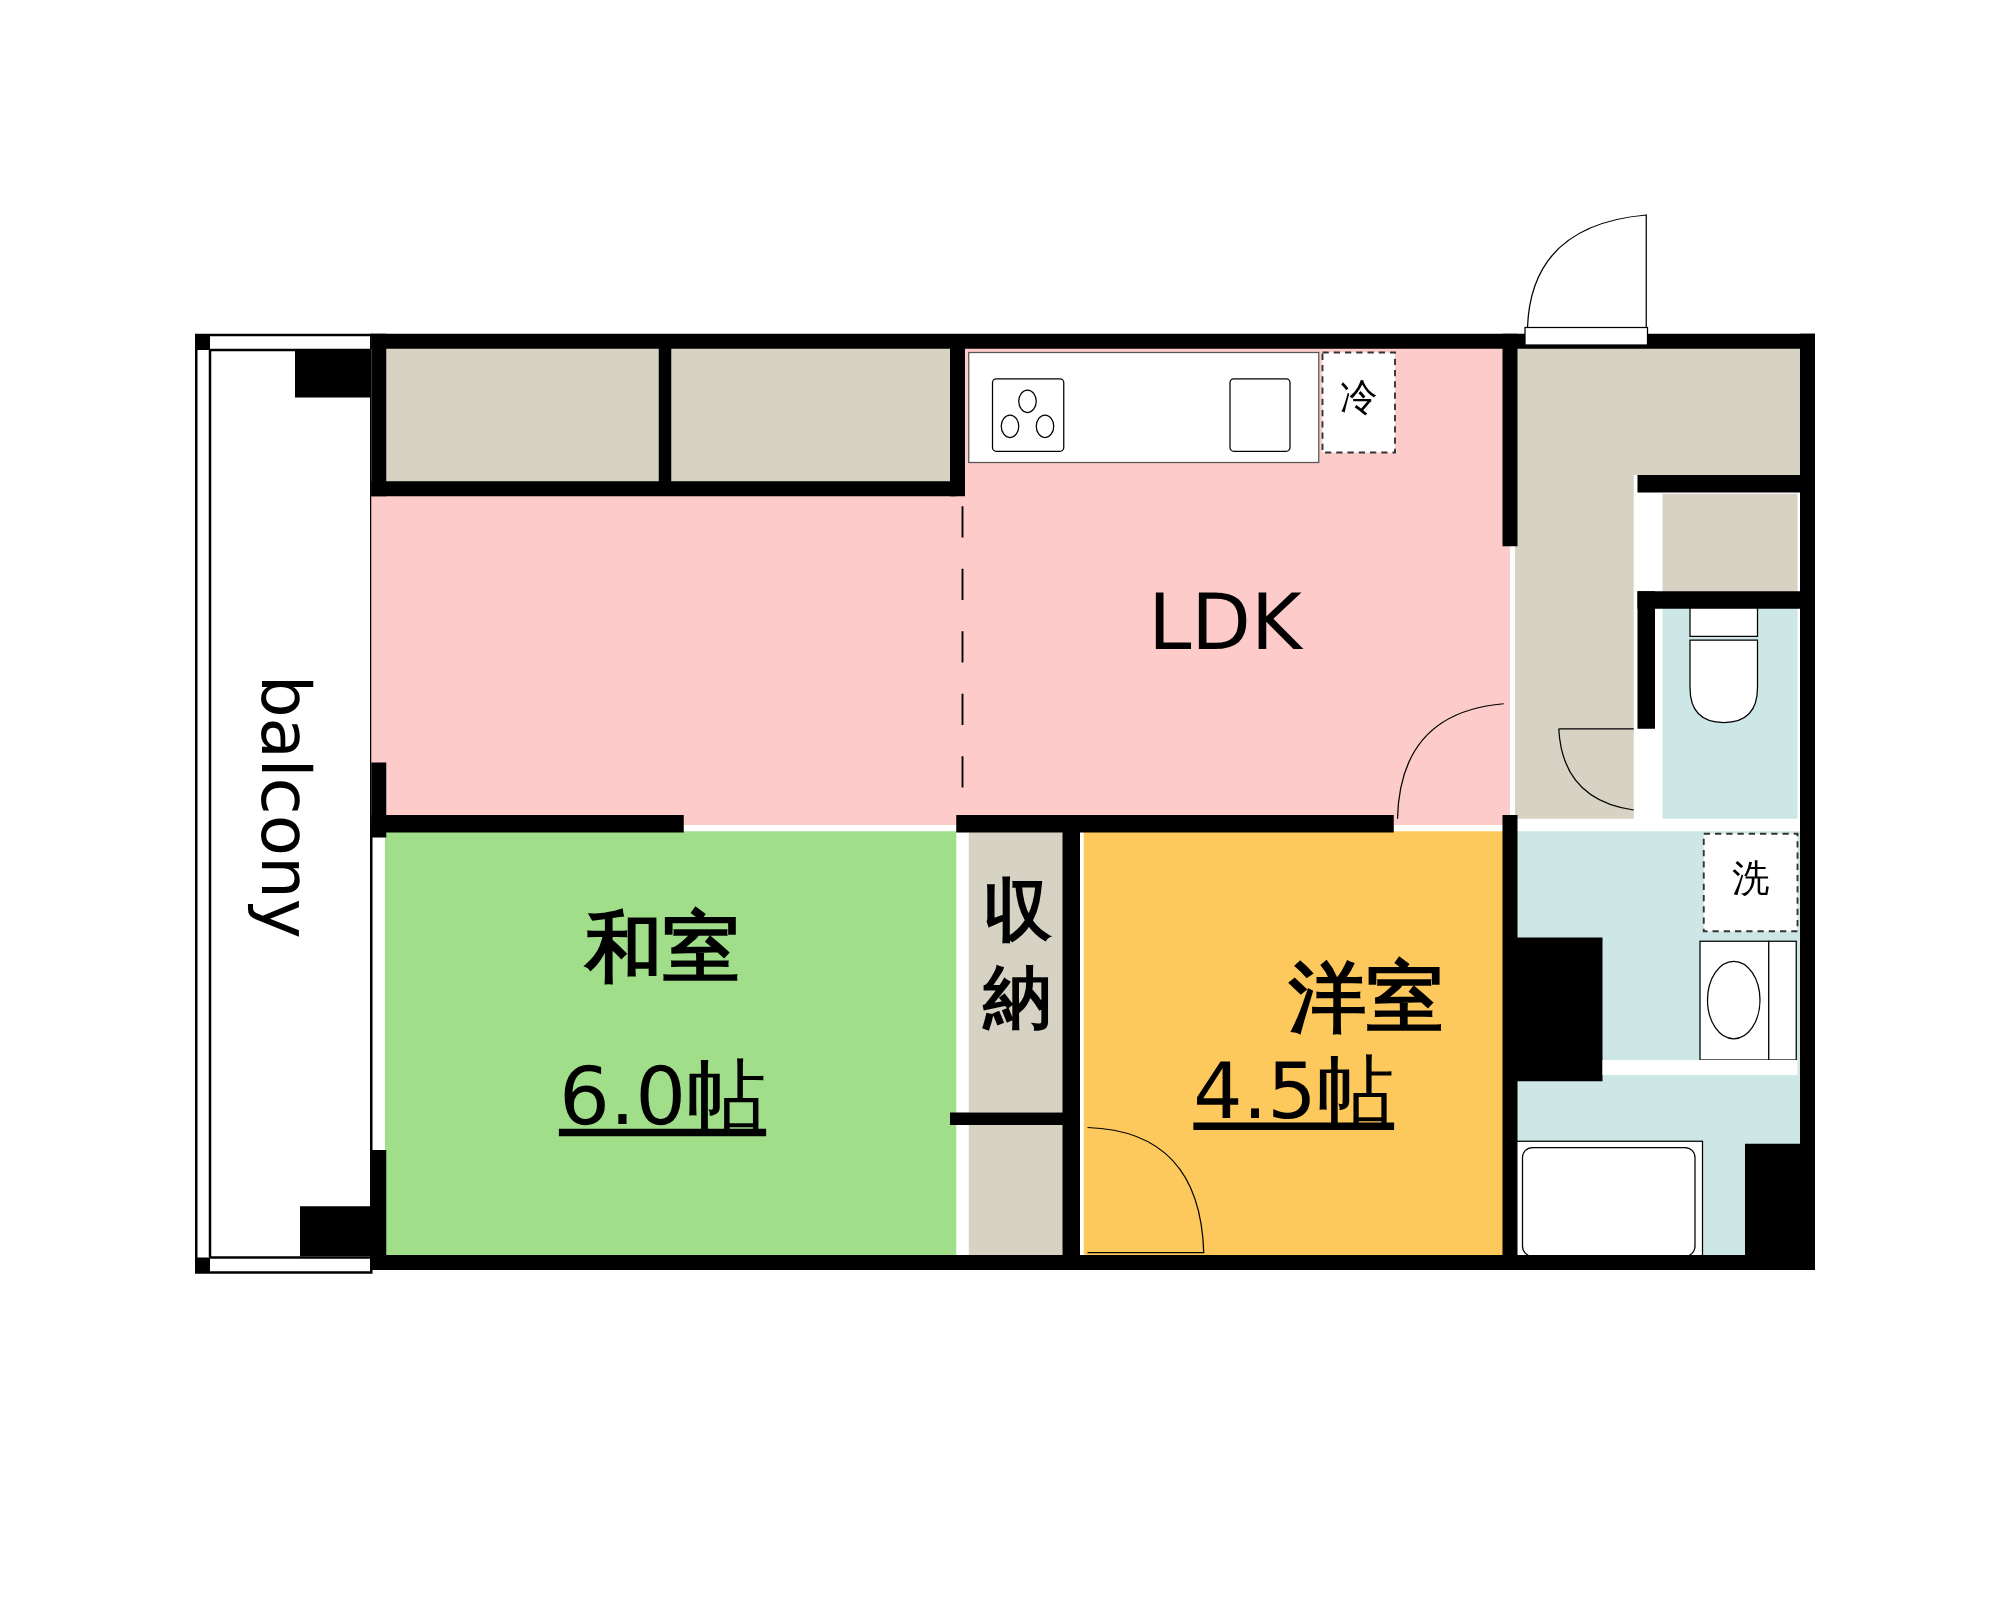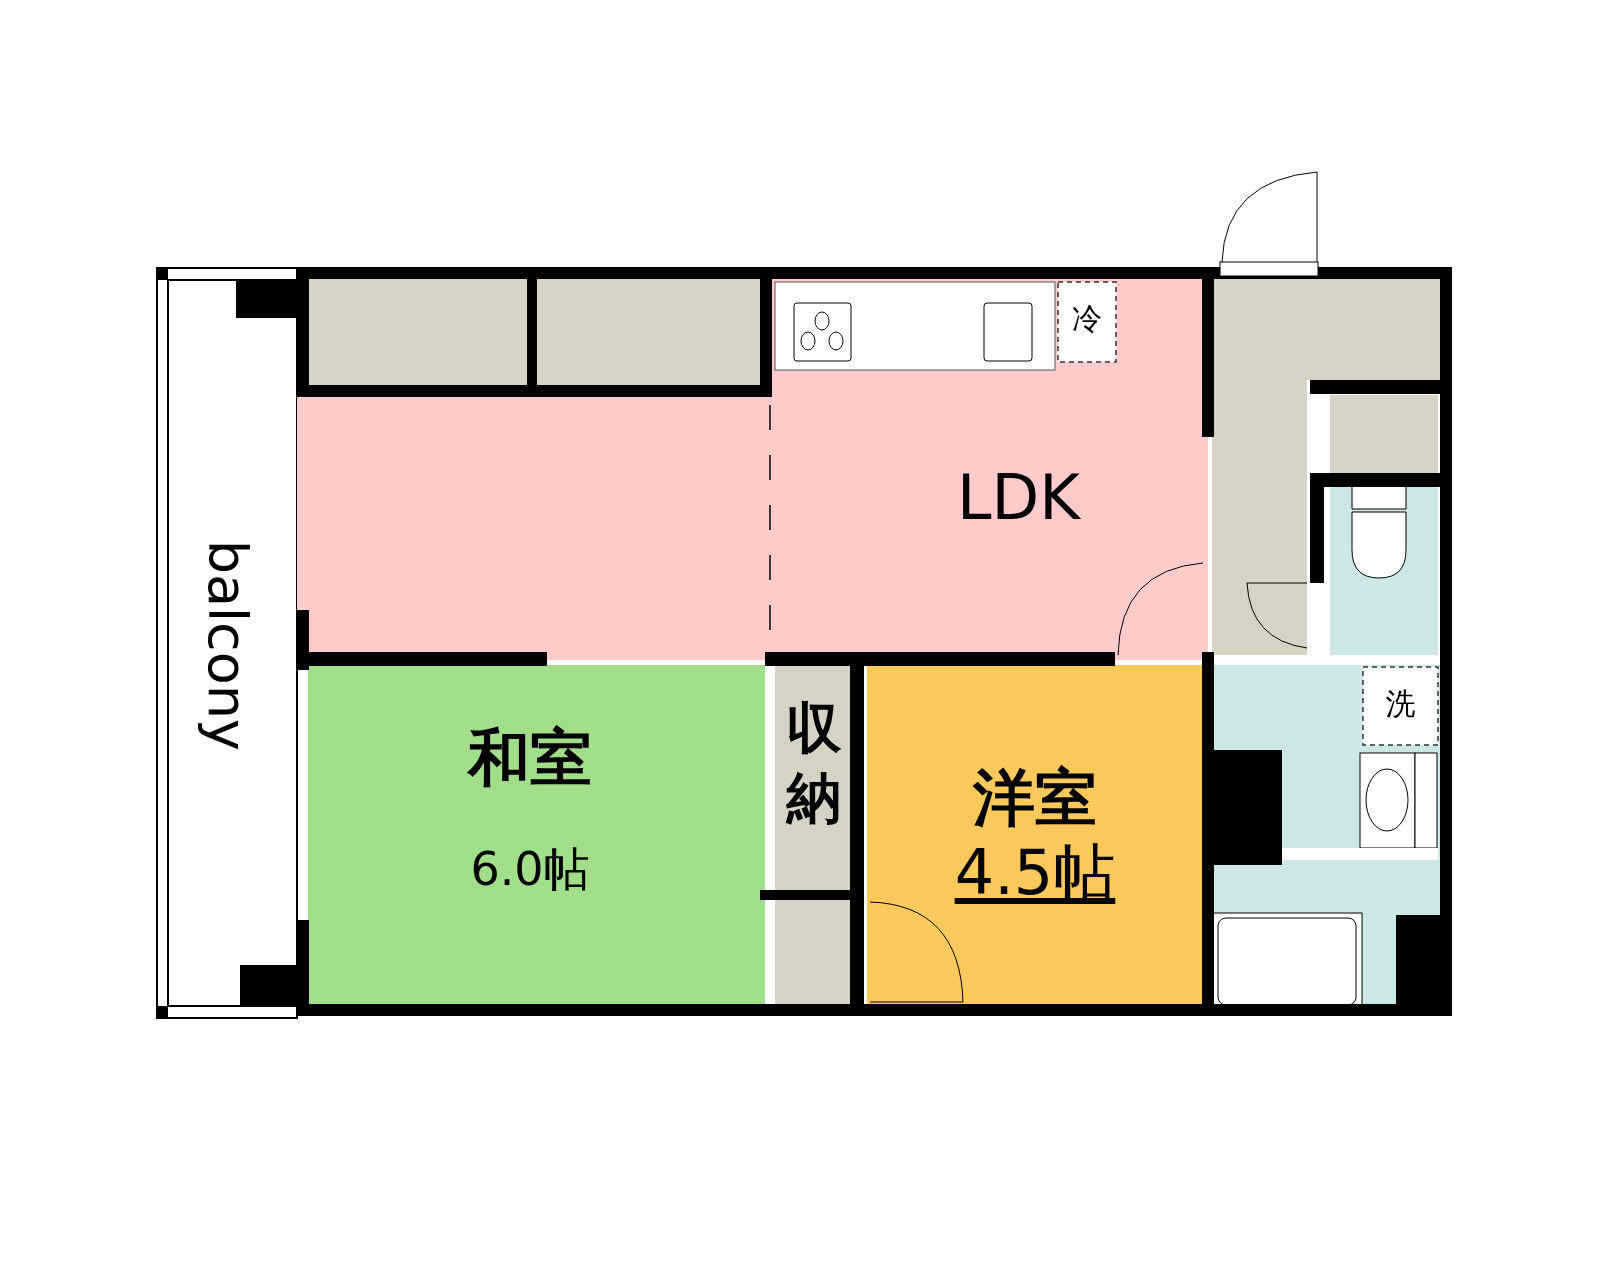--- a/index.html
+++ b/index.html
@@ -95,22 +95,22 @@
     <rect x="760" y="890" width="100" height="10"></rect>
     <rect x="850" y="655" width="14" height="360"></rect>
     <rect x="1310" y="380" width="130" height="14"></rect>
     <rect x="1310" y="473" width="130" height="14"></rect>
     <rect x="1310" y="473" width="14" height="110"></rect>
   </g>
   <rect x="1220" y="262" width="98" height="14" fill="#fff" stroke="#000" stroke-width="1"></rect>
   <path d="M1222 262 Q1225 180 1317 172 L1317 262" fill="none" stroke="#000" stroke-width="1"></path>
 </svg>
 
-<div class="lbl" style="left:880px;top:465px;width:200px;font-size:62px;text-align:right;">LDK</div>
+<div class="lbl" style="left:880px;top:465px;width:200px;font-size:62px;">LDK</div>
 <div class="lbl" style="left:410px;top:725px;width:240px;font-size:62px;font-weight:bold;">和室</div>
-<div class="lbl" style="left:410px;top:845px;width:240px;font-size:46px;">6.0帖</div>
-<div class="lbl" style="left:915px;top:765px;width:240px;font-size:62px;font-weight:bold;">洋室</div>
+<div class="lbl" style="left:410px;top:845px;width:240px;font-size:64px;text-decoration:underline;">6.0帖</div>
+<div class="lbl" style="left:915px;top:765px;width:240px;font-size:62px;font-weight:bold;text-align:right;">洋室</div>
 <div class="lbl" style="left:915px;top:840px;width:240px;font-size:62px;text-decoration:underline;">4.5帖</div>
 <div class="lbl" style="left:775px;top:700px;width:78px;font-size:55px;font-weight:bold;">収</div>
 <div class="lbl" style="left:775px;top:770px;width:78px;font-size:55px;font-weight:bold;">納</div>
 <div class="lbl" style="left:1058px;top:303px;width:58px;font-size:30px;">冷</div>
 <div class="lbl" style="left:1363px;top:688px;width:75px;font-size:30px;">洗</div>
 <div class="lbl" style="left:107px;top:617px;width:240px;font-size:54px;transform:rotate(90deg);">balcony</div>
 
 </body></html>

